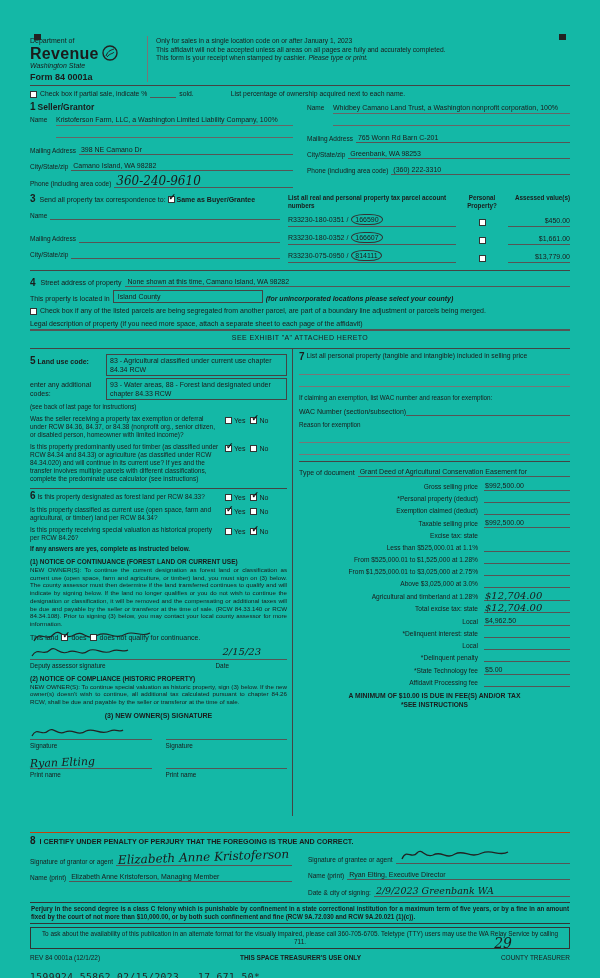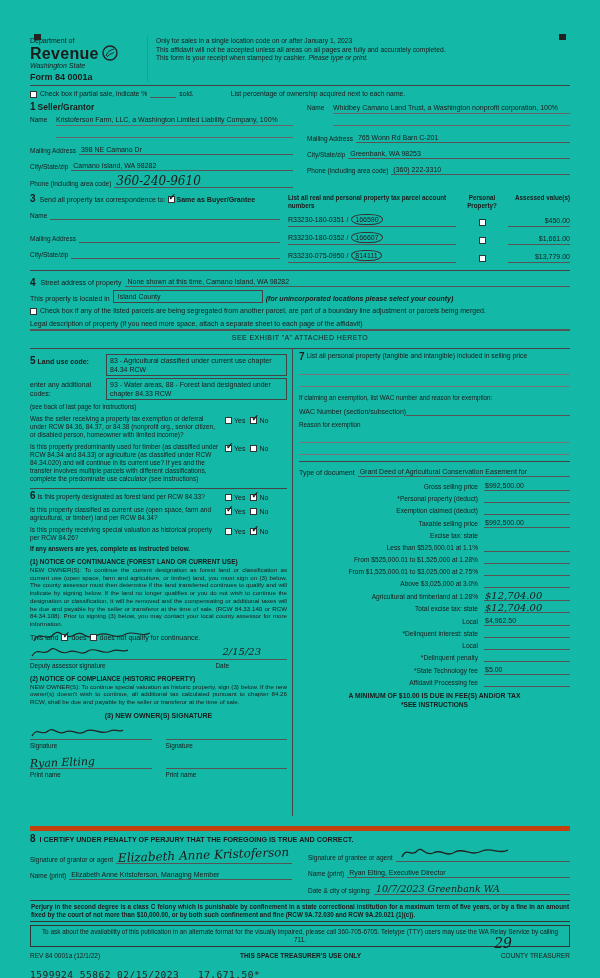--- a/index.html
+++ b/index.html
@@ -106,21 +106,21 @@
   .farm{position:absolute;right:2px;top:-2px;font-size:10px}
   .money{margin-top:4px}
   .mrow{display:flex;align-items:flex-end;margin-bottom:2.6px}
   .mlabel{flex:1;text-align:right;padding-right:6px;font-size:6.6px}
   .mval{width:86px;text-align:left;border-bottom:1px solid #555;min-height:9.5px;padding:0 1px}
   .mval.noline{border-bottom:none}
   .mval .hv{font-size:10px;line-height:8px;display:inline-block;transform:translateY(1px)}
   .minimum{font-weight:bold;text-align:center;margin-top:4px;font-size:6.8px}
   .seeinstr{font-weight:bold;text-align:center;font-size:6.6px}
   
-  .sec8{border-top:5px solid #c2410c;margin-top:10px;padding-top:3px}
+  .sec8{border-top:1px solid #c2410c;margin-top:16px;padding-top:3px}
   .certline{font-size:7.2px}
   .certcols{display:flex;gap:16px;margin-top:2px}
   .ccol{flex:1}
   .sigrow{display:flex;align-items:flex-end;margin-top:6px}
   .slabel{white-space:nowrap;padding-right:3px;font-size:6.5px}
   .sline{flex:1;border-bottom:1px solid #555;min-height:10px;padding:0 2px;position:relative}
   .bigsig{font-size:12px;line-height:10px;display:inline-block;transform:rotate(-2deg) translateY(-2px);white-space:nowrap}
   .handdc{font-size:9.5px;line-height:9px}
   
   .perjury{border-top:1px solid #333;border-bottom:1px solid #333;margin-top:5px;padding:2px 1px;
@@ -498,21 +498,21 @@
                 <path d="M2 12 C6 1 12 13 17 6 C22 0 25 12 33 8 C42 3 46 13 55 7 C64 2 70 12 82 6 C92 2 100 10 108 5" fill="none" stroke="#222" stroke-width="1.3"></path>
               </svg>
           </span>
         </div>
         <div class="sigrow">
           <span class="slabel">Name (print)</span>
           <span class="sline">Ryan Elting, Executive Director</span>
         </div>
         <div class="sigrow">
           <span class="slabel">Date &amp; city of signing:</span>
-          <span class="sline"><span class="hand handdc">10/7/2023  Greenbank WA</span></span>
+          <span class="sline"><span class="hand handdc">2/9/2023  Greenbank WA</span></span>
         </div>
       </div>
     </div>
   </div>
 
   <div class="perjury">Perjury in the second degree is a class C felony which is punishable by confinement in a state correctional institution for a maximum term of five years, or by a fine in an amount fixed by the court of not more than $10,000.00, or by both such confinement and fine (RCW 9A.72.030 and RCW 9A.20.021 (1)(c)).</div>
 
   <div class="altbox">To ask about the availability of this publication in an alternate format for the visually impaired, please call 360-705-6705. Teletype (TTY) users may use the WA Relay Service by calling 711.</div>
 
   <div class="footer">

